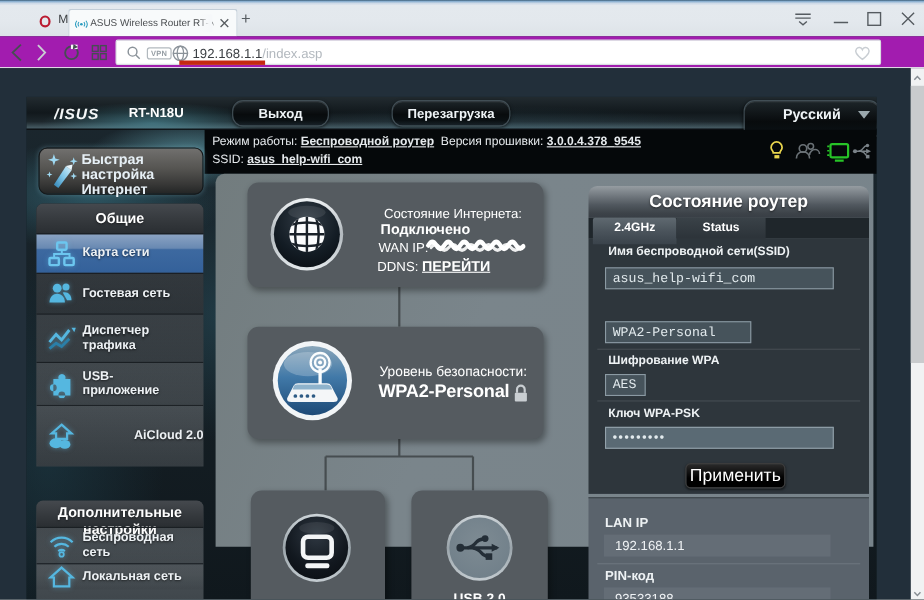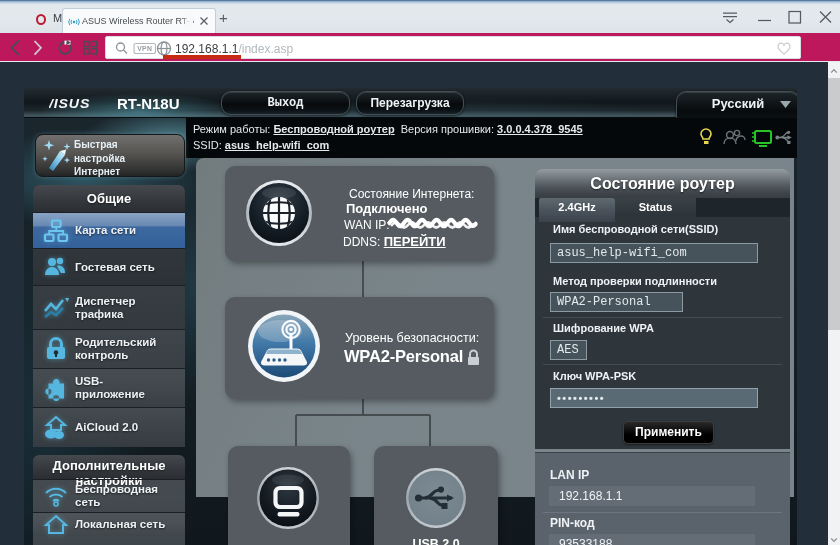--- a/index.html
+++ b/index.html
@@ -16,21 +16,21 @@
   border:2.8px solid #bb1b31; }
 #tab { position:absolute; left:62px; top:8px; width:154px; height:25px; background:#f8fafb;
   border-radius:3px 3px 0 0; border:1px solid #c3ced8; border-bottom:none; }
 #tabTitle { position:absolute; left:19px; top:7px; width:112px; font-size:9px; color:#4a4d50; white-space:nowrap; overflow:hidden; }
 #tabFade { position:absolute; right:22px; top:4px; width:12px; height:16px; background:linear-gradient(to right, rgba(246,248,250,0), #f6f8fa 80%); }
 #tabClose { position:absolute; right:6px; top:7px; width:10px; height:10px; }
 #newTab { position:absolute; left:219px; top:11px; color:#565c61; font-size:15px; line-height:14px; font-weight:400; }
 
 #winCtl { position:absolute; right:0; top:6px; height:22px; }
 
-#toolbar { position:absolute; left:0; top:33px; width:840px; height:29px; background:#be185d; border-bottom:1px solid #e7eaec;text-align:center; }
+#toolbar { position:absolute; left:0; top:33px; width:840px; height:29px; background:#a21caf; border-bottom:1px solid #e7eaec;text-align:center; }
 #addr { position:absolute; left:105px; top:3px; width:696px; height:23px; background:#fff;
   border:1px solid #d9dee2; border-radius:2px; }
 .addrtxt { position:absolute; top:5px; font-size:12px; }
 #redline { position:absolute; left:163px; top:22px; width:78px; height:3.6px; background:#c52a12; }
 
 
 #page { position:absolute; left:0; top:62px; width:828px; height:483px; background:#222f3a; overflow:hidden; }
 #router { position:absolute; left:24px; top:26px; width:773px; height:457px; background:#17242a; overflow:hidden; }
 #photo { position:absolute; left:0; top:0; width:773px; height:457px;
   background:
@@ -81,21 +81,21 @@
 #rphead { position:absolute; left:0; top:0; width:255px; height:29px; background:linear-gradient(to bottom,#969da2 0%,#757c82 28%,#50575e 60%,#3d4349 85%,#383e45 100%);
   border-radius:8px 8px 0 0; color:#fff; font-weight:bold; font-size:16px; text-align:center; line-height:29px; text-shadow:0 1px 2px rgba(0,0,0,0.6); }
 #rptabs { position:absolute; left:0; top:29px; width:255px; height:19px; background:#1f262b; z-index:3; }
 .rtab { position:absolute; top:0; height:19px; color:#fff; font-weight:bold; font-size:11px; text-align:center; line-height:19px; }
 #rpform { position:absolute; left:0; top:48px; width:255px; height:232px; background:#2e363c; }
 .flabel { position:absolute; left:18px; color:#eef2f4; font-weight:bold; font-size:11px; }
 .finput { position:absolute; left:15px; height:20px; background:#46535b; border:1px solid #8b9aa3; color:#e2eaed;
   font-family:"Liberation Mono", monospace; font-size:12px; line-height:18px; padding-left:6px; }
 .fsep { position:absolute; left:8px; width:239px; border-bottom:1px solid #454d53; }
 #applyBtn { position:absolute; left:88px; top:204px; width:91px; height:23px; background:linear-gradient(to bottom,#2a2a2a,#000 60%);
-  border:1px solid #3c3c3c; border-radius:5px; color:#fff; font-weight:bold; font-size:12px; text-align:center; line-height:21px; box-shadow:0 1px 2px rgba(0,0,0,0.5); }
+  border:1px solid #3c3c3c; border-radius:5px; color:#fff; font-weight:normal; font-size:16px; text-align:center; line-height:21px; box-shadow:0 1px 2px rgba(0,0,0,0.5); }
 #rplow { position:absolute; left:0; top:283px; width:255px; height:110px; background:#5a636c; border-top:1px solid #3a4248; }
 .lrow { position:absolute; left:14px; width:206px; height:20px; background:#646d76; color:#f0f3f5; font-size:12px; line-height:20px; padding-left:10px; }
 
 
 #sbar { position:absolute; right:0; top:62px; width:12px; height:483px; background:#f1f2f3; }
 #sthumb { position:absolute; right:0; top:16px; width:12px; height:252px; background:#c9cbcd; }
 </style>
 </head>
 <body>
 <div id="root">
@@ -167,22 +167,22 @@
   </div>
 
   <div id="page">
     <div id="router">
       <div id="photo"></div>
 
       <div id="hdr">
         <svg class="abs" style="left:25px;top:9px" width="64" height="14" viewBox="0 0 64 14">
           <text x="0" y="11" font-size="13.5" font-weight="bold" font-style="italic" fill="#f4f7f8" font-family="Liberation Sans" letter-spacing="0.8" transform="scale(1.05,1)">/ISUS</text>
         </svg>
-        <div class="abs" style="left:93px;top:7px;color:#fff;font-weight:bold;font-size:15px;">RT-N18U</div>
-        <div class="hbtn" style="left:197px;width:129px;font-family:Liberation Mono, monospace;">Выход</div>
+        <div class="abs" style="left:93px;top:7px;color:#fff;font-weight:bold;font-size:12px;">RT-N18U</div>
+        <div class="hbtn" style="left:187px;width:88px;">Выход</div>
         <div class="hbtn" style="left:332px;width:108px;">Перезагрузка</div>
         <div class="hbtn" style="left:652px;width:124px;height:36px;line-height:23px;font-size:13px;">Русский
           <svg class="abs" style="right:8px;top:9px" width="11" height="7" viewBox="0 0 11 7">
               <path d="M0 0 h11 l-5.5 7 Z" fill="#9aa7ad"></path>
             </svg>
         </div>
       </div>
 
       <div id="infobar">
         <div class="abs" style="left:7px;top:5px;">Режим работы: <a>Беспроводной роутер</a>&nbsp; Версия прошивки: <a>3.0.0.4.378_9545</a></div>
@@ -222,21 +222,21 @@
             </defs>
           <path d="M7 29 L18 12 L23 16 L11 32 Z" fill="url(#wandg)"></path>
           <path d="M18 12 L23 16 L24 10.5 Z" fill="#eaf7fd"></path>
           <g fill="#9fd9f2">
             <path d="M7 1 l1.3 4 l4 1.3 l-4 1.3 l-1.3 4 l-1.3 -4 l-4 -1.3 l4 -1.3 Z"></path>
             <path d="M25 4 l0.9 2.7 l2.7 0.9 l-2.7 0.9 l-0.9 2.7 l-0.9 -2.7 l-2.7 -0.9 l2.7 -0.9 Z"></path>
             <path d="M25 18 l0.8 2.3 l2.3 0.8 l-2.3 0.8 l-0.8 2.3 l-0.8 -2.3 l-2.3 -0.8 l2.3 -0.8 Z"></path>
             <path d="M3 17 l0.7 2 l2 0.7 l-2 0.7 l-0.7 2 l-0.7 -2 l-2 -0.7 l2 -0.7 Z"></path>
           </g>
         </svg>
-        <div class="abs" style="left:38px;top:3px;color:#e6eff5;font-weight:bold;font-size:10px;line-height:13.5px;">Быстрая<br>настройка<br>Интернет</div>
+        <div class="abs" style="left:38px;top:3px;color:#e6eff5;font-weight:bold;font-size:13px;line-height:13.5px;">Быстрая<br>настройка<br>Интернет</div>
       </div>
 
       <div class="sidepanel" id="sp1" style="top:97px;">
         <div class="sphead" style="height:27px;line-height:27px;">Общие</div>
         <div class="sitem sel" style="height:36px;">
           <svg class="sicon" viewBox="0 0 26 26">
               <g fill="none" stroke="#6cc6ef" stroke-width="2.2">
             <rect x="9" y="2.5" width="8.5" height="6.5" rx="1"></rect>
                 <rect x="2" y="16.5" width="8.5" height="6.5" rx="1"></rect>
                 <rect x="15.5" y="16.5" width="8.5" height="6.5" rx="1"></rect>
@@ -261,36 +261,25 @@
               <g stroke="#55b7e0" fill="none" stroke-width="2.6">
             <path d="M2 16 l6-7 l5 5 l7-9"></path>
                 <path d="M2 22 l6-5 l5 3 l7-7" stroke="#2a7fa8"></path>
               </g>
             <path d="M22 3 l4 0 l-1.5 4 Z" fill="#55b7e0"></path>
             </svg>
           <div class="lbl">Диспетчер<br>трафика</div>
         </div>
         <div class="sitem" style="height:39px;">
           <svg class="sicon" viewBox="0 0 26 26">
-              <g fill="#55b7e0">
-            <path d="M6 12 v-4 a7 7 0 0 1 14 0 v4 h-3 v-4 a4 4 0 0 0-8 0 v4 Z"></path>
-            <rect x="4" y="11" width="18" height="12" rx="2"></rect>
-              </g>
-            <circle cx="13" cy="16.5" r="2.2" fill="#1d2a30"></circle>
-              <rect x="12" y="17" width="2" height="4" fill="#1d2a30"></rect>
-            </svg>
-          <div class="lbl">Родительский<br>контроль</div>
-        </div>
-        <div class="sitem" style="height:39px;">
-          <svg class="sicon" viewBox="0 0 26 26">
               <path fill="#55b7e0" fill-rule="evenodd" d="M5.5 8.5 h4.7 a3.3 3.3 0 1 1 6.2 0 H21 v15 H5.5 Z M5.5 13.4 a3.1 3.1 0 1 0 0 6.2 a3.1 3.1 0 1 0 0 -6.2 Z M13.2 19.9 a3.1 3.1 0 1 0 0 6.2 a3.1 3.1 0 1 0 0 -6.2 Z"></path>
             </svg>
           <div class="lbl">USB-<br>приложение</div>
         </div>
-        <div class="sitem" style="height:40px;border-radius:0 0 4px 4px;">
+        <div class="sitem" style="height:56px;border-radius:0 0 4px 4px;justify-content:flex-end;">
           <svg class="sicon" viewBox="0 0 26 26">
               <g fill="#55b7e0">
             <path d="M13 2 l9 8 h-4 v5 h-10 v-5 h-4 Z" fill="none" stroke="#55b7e0" stroke-width="2"></path>
             <ellipse cx="8" cy="19" rx="6" ry="4.5"></ellipse>
                 <ellipse cx="16" cy="20" rx="5" ry="4"></ellipse>
               </g>
             </svg>
           <div class="lbl">AiCloud 2.0</div>
         </div>
       </div>
@@ -443,21 +432,20 @@
 
         <div id="rpanel">
           <div id="rphead">Состояние роутер</div>
           <div id="rptabs">
             <div class="rtab" style="left:4px;width:76px;height:24px;background:linear-gradient(to bottom,#5f6970 0%,#49525a 55%,#3a434b 100%);border-radius:2px 2px 0 0;">2.4GHz</div>
             <div class="rtab" style="left:80px;width:81px;background:linear-gradient(to bottom,#3a4248 0%,#2c3339 100%);">Status</div>
           </div>
           <div id="rpform">
             <div class="flabel" style="top:6px;text-align:right;">Имя беспроводной сети(SSID)</div>
             <div class="finput" style="top:26px;width:208px;">asus_help-wifi_com</div>
-            <div class="flabel" style="top:58px;">Метод проверки подлинности</div>
             <div class="finput" style="top:75px;width:133px;">WPA2-Personal</div>
             <div class="fsep" style="top:100px;"></div>
             <div class="flabel" style="top:105px;">Шифрование WPA</div>
             <div class="finput" style="top:123px;width:37px;">AES</div>
             <div class="fsep" style="top:147px;"></div>
             <div class="flabel" style="top:153px;">Ключ WPA-PSK</div>
             <div class="finput" style="top:171px;width:208px;background:#5a6a74;border-color:#93a2ab;font-family:'Liberation Sans';font-weight:bold;letter-spacing:1.5px;font-size:11px;">•••••••••</div>
             <div id="applyBtn">Применить</div>
           </div>
           <div id="rplow">

